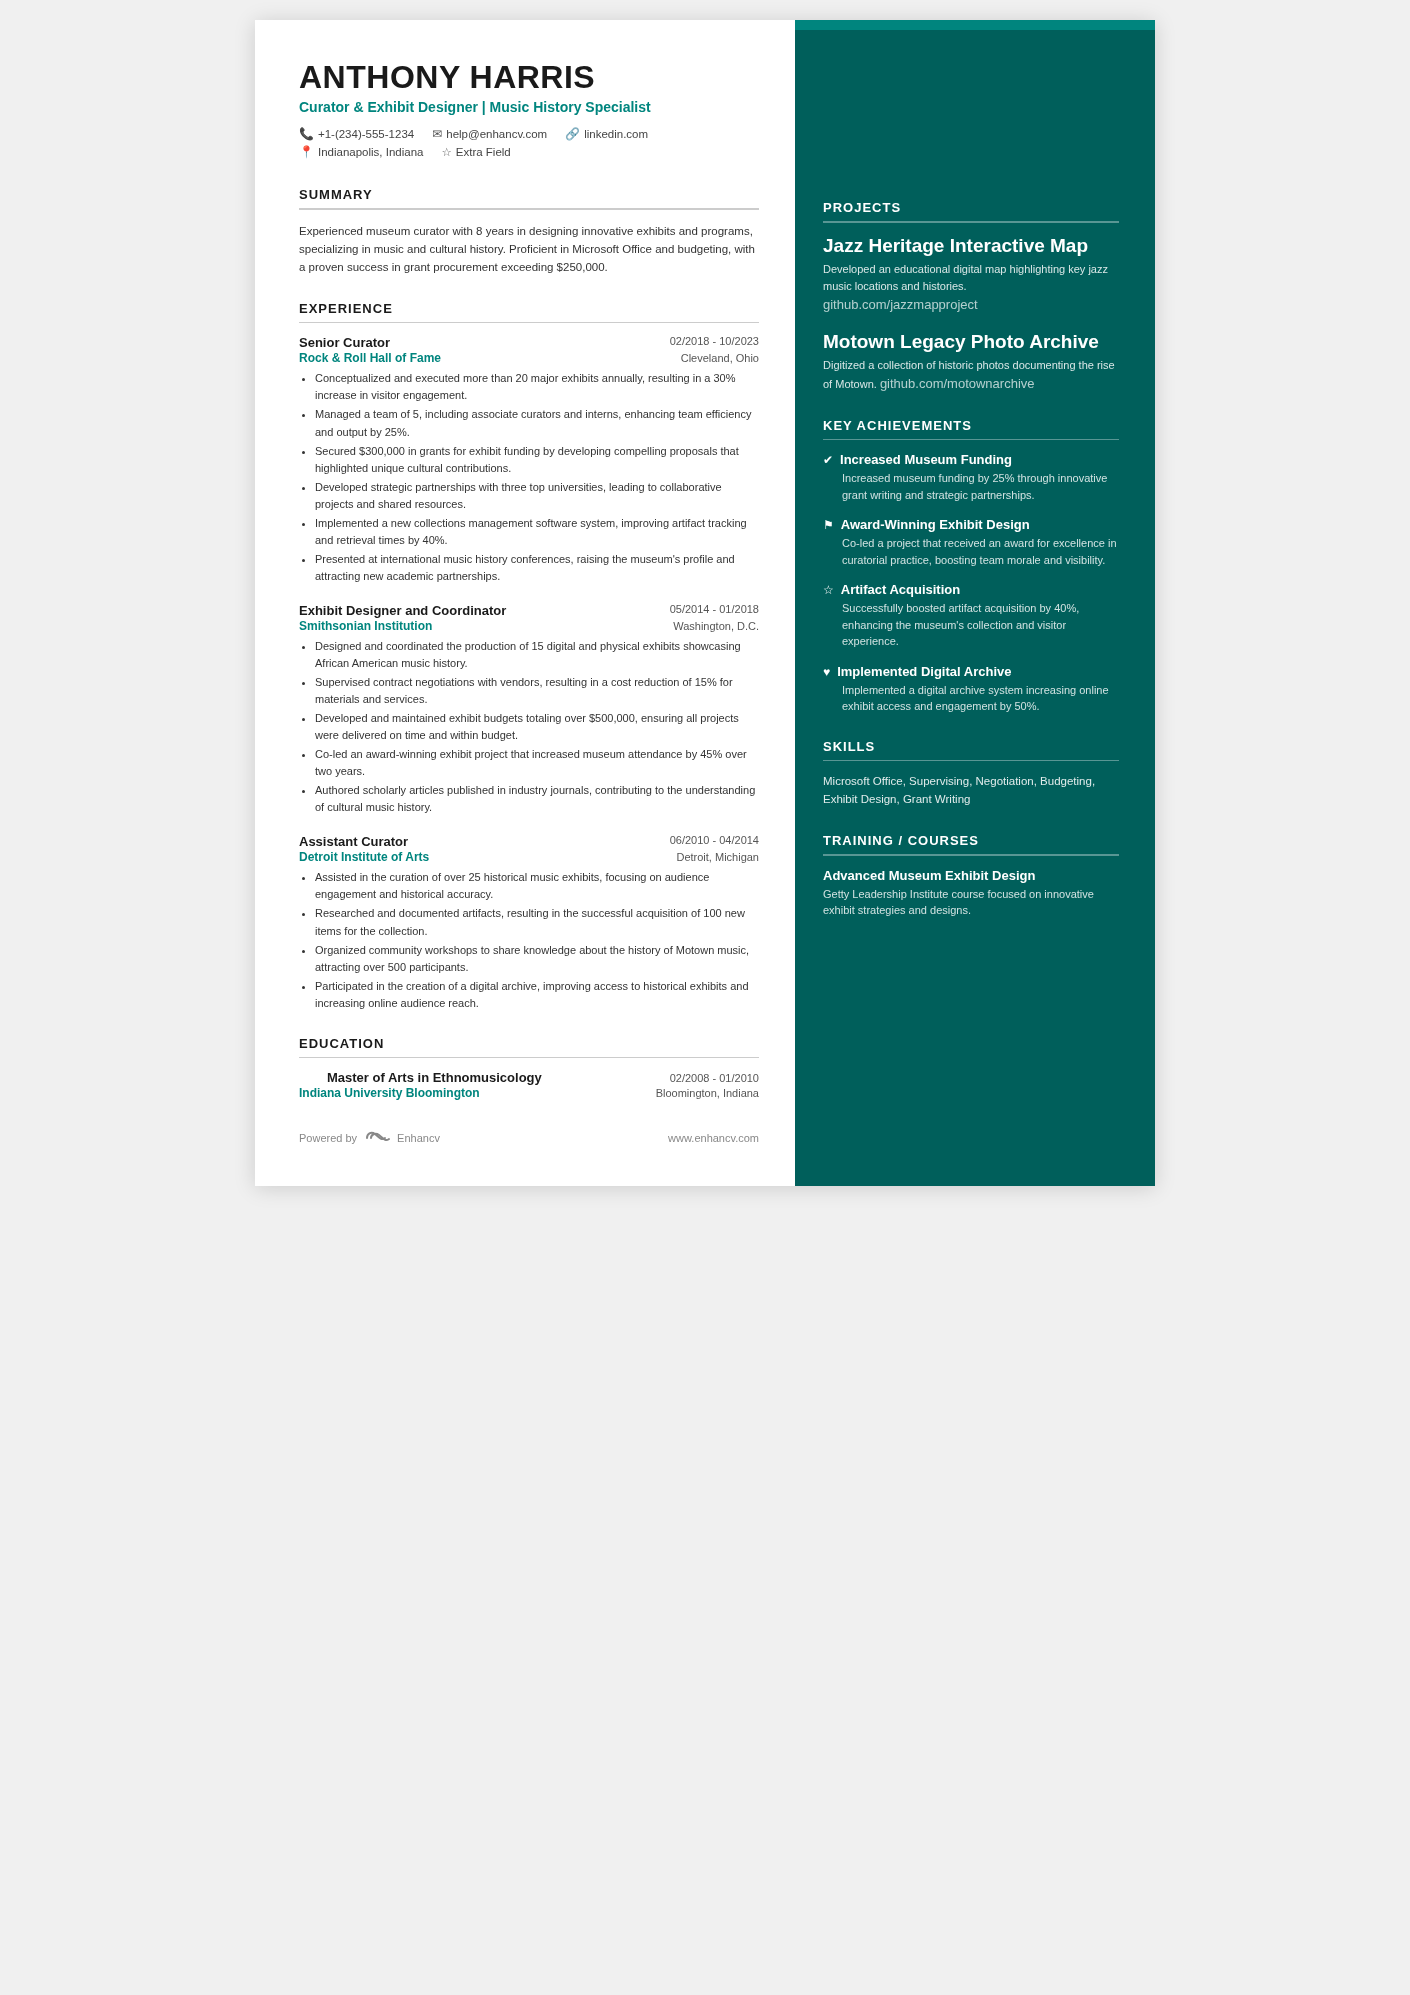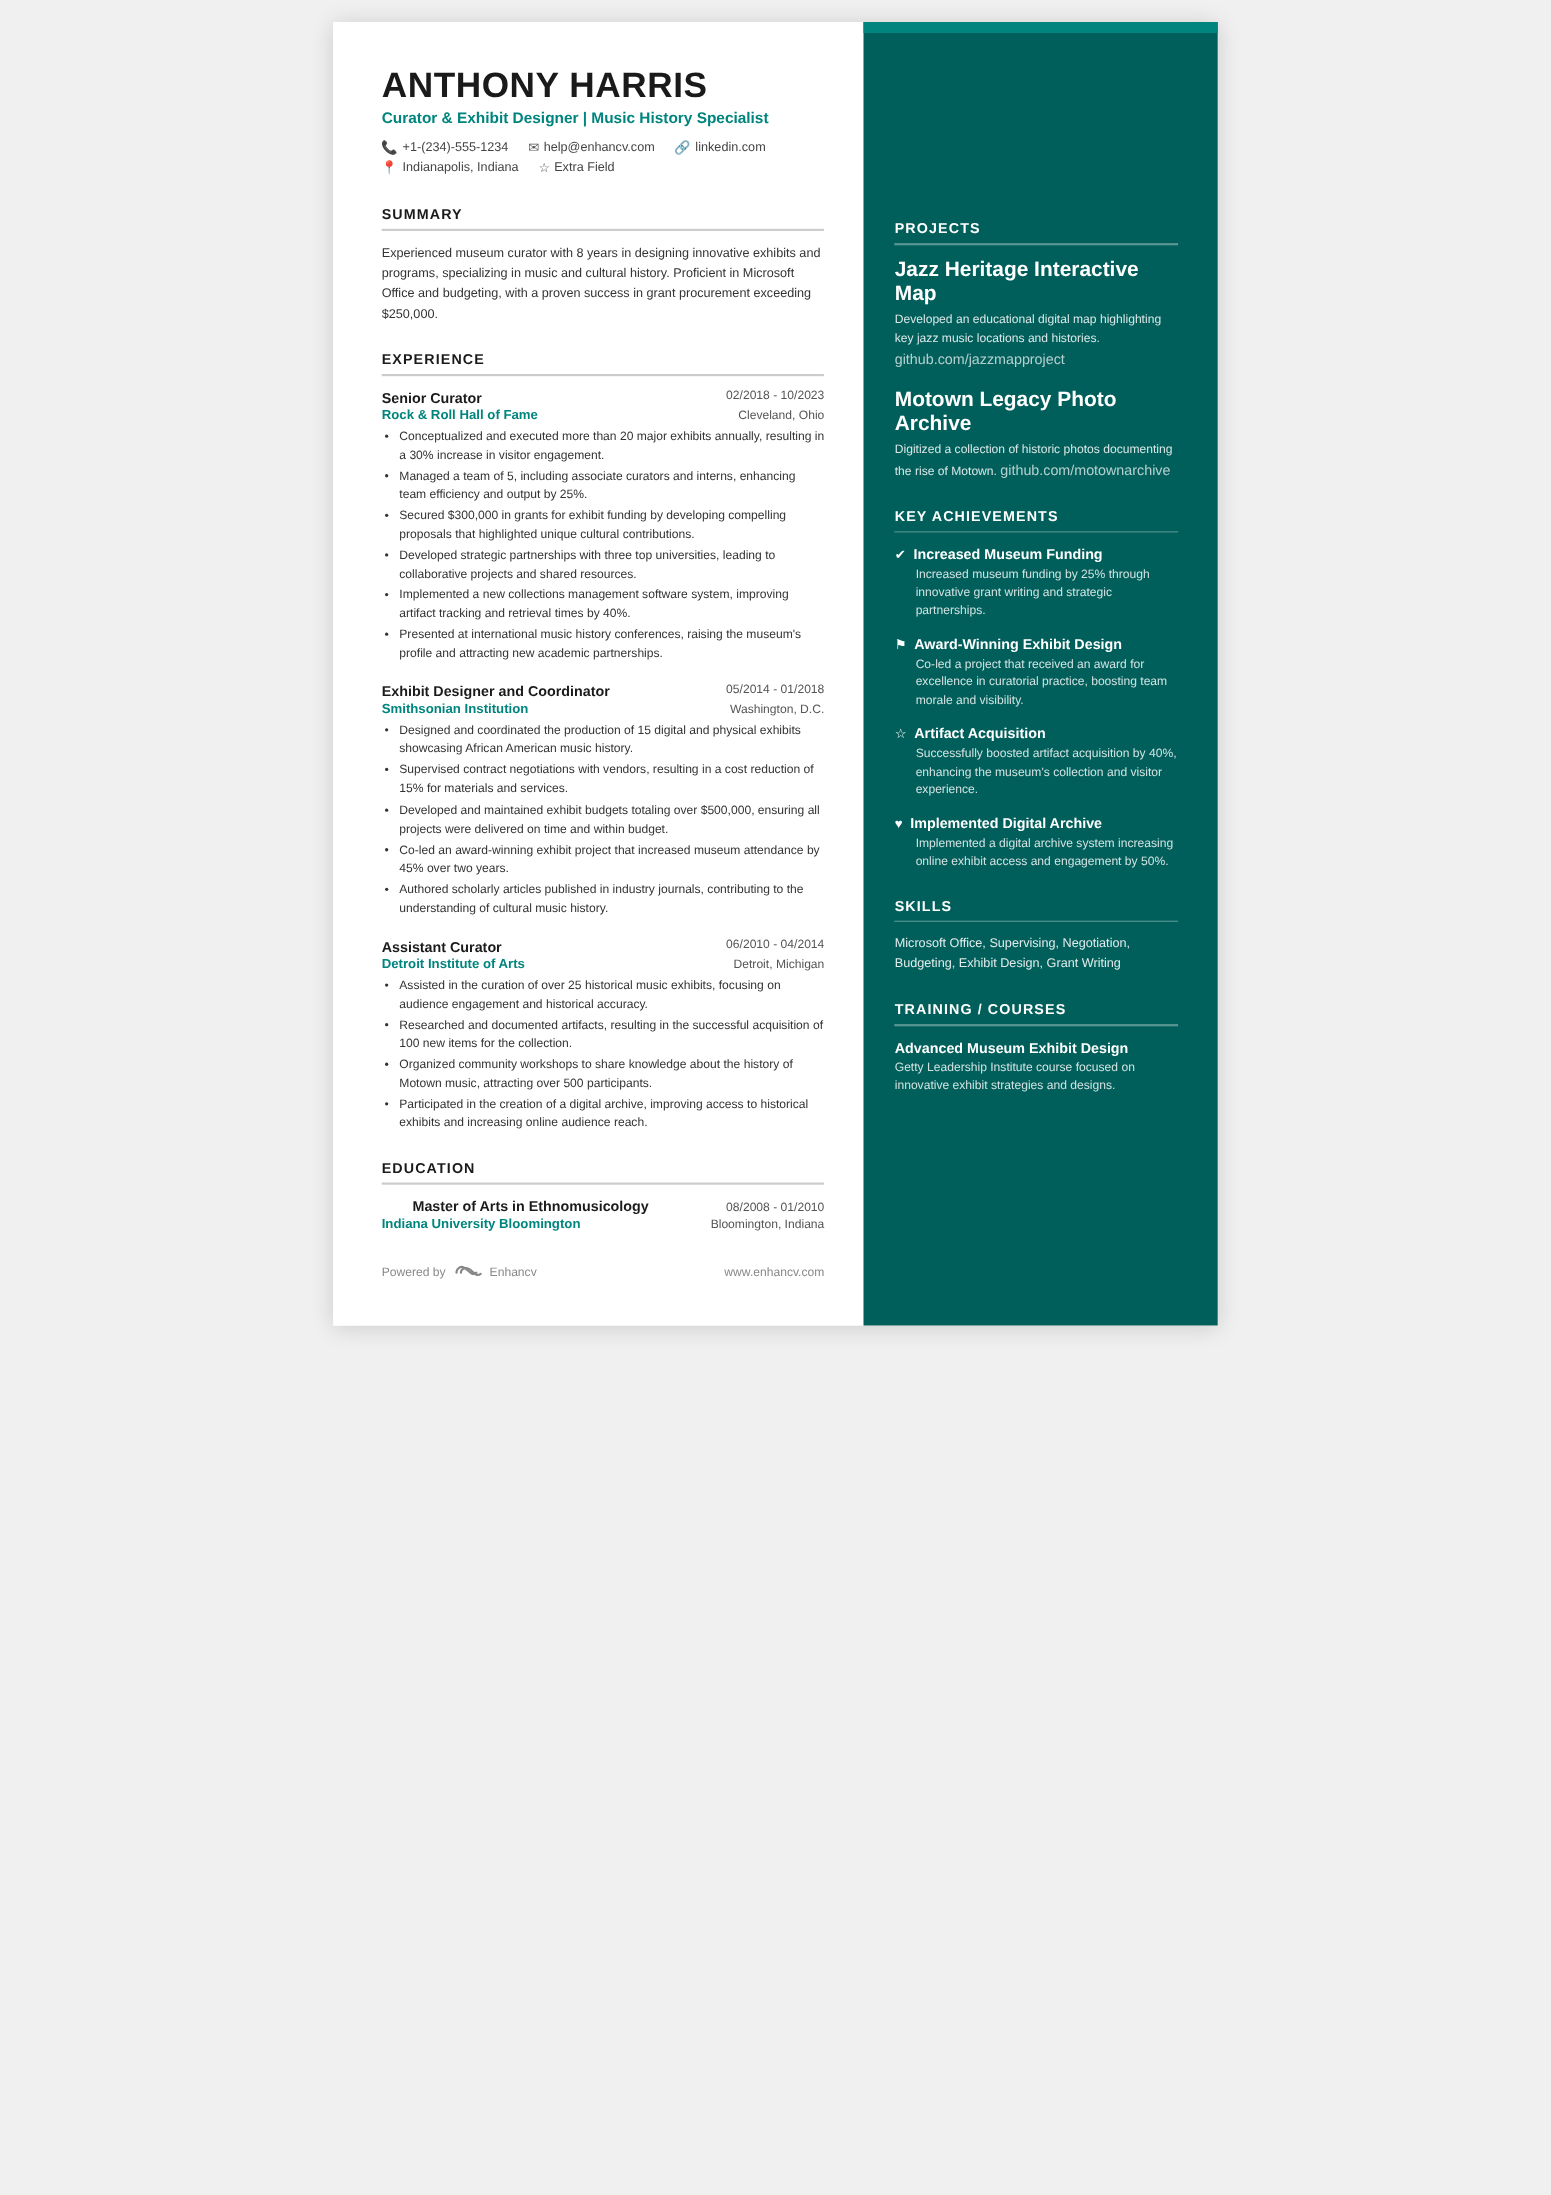--- a/index.html
+++ b/index.html
@@ -6,21 +6,21 @@
     body {
       font-family: 'Arial', sans-serif;
       background: #f0f0f0;
       display: flex;
       justify-content: center;
       align-items: flex-start;
       min-height: 100vh;
       padding: 20px;
     }
     .resume-wrapper {
-      width: 804px;
+      width: 900px;
       background: white;
       display: flex;
       flex-direction: row;
       box-shadow: 0 2px 20px rgba(0,0,0,0.15);
     }
     
     .left-col {
       flex: 0 0 60%;
       padding: 40px 36px 40px 44px;
       background: #fff;
@@ -407,21 +407,21 @@
       </div>
     </div>
 
     <div class="section">
       <div class="section-title">EDUCATION</div>
       <div class="section-divider"></div>
 
       <div class="edu-entry">
         <div class="edu-header-row">
           <span class="edu-degree">Master of Arts in Ethnomusicology</span>
-          <span class="edu-dates">08/2008 - 01/2010</span>
+          <span class="edu-dates">02/2008 - 01/2010</span>
         </div>
         <div class="edu-org-row">
           <span class="edu-school">Indiana University Bloomington</span>
           <span class="edu-location">Bloomington, Indiana</span>
         </div>
       </div>
 
     </div>
 
     <div class="left-footer">

